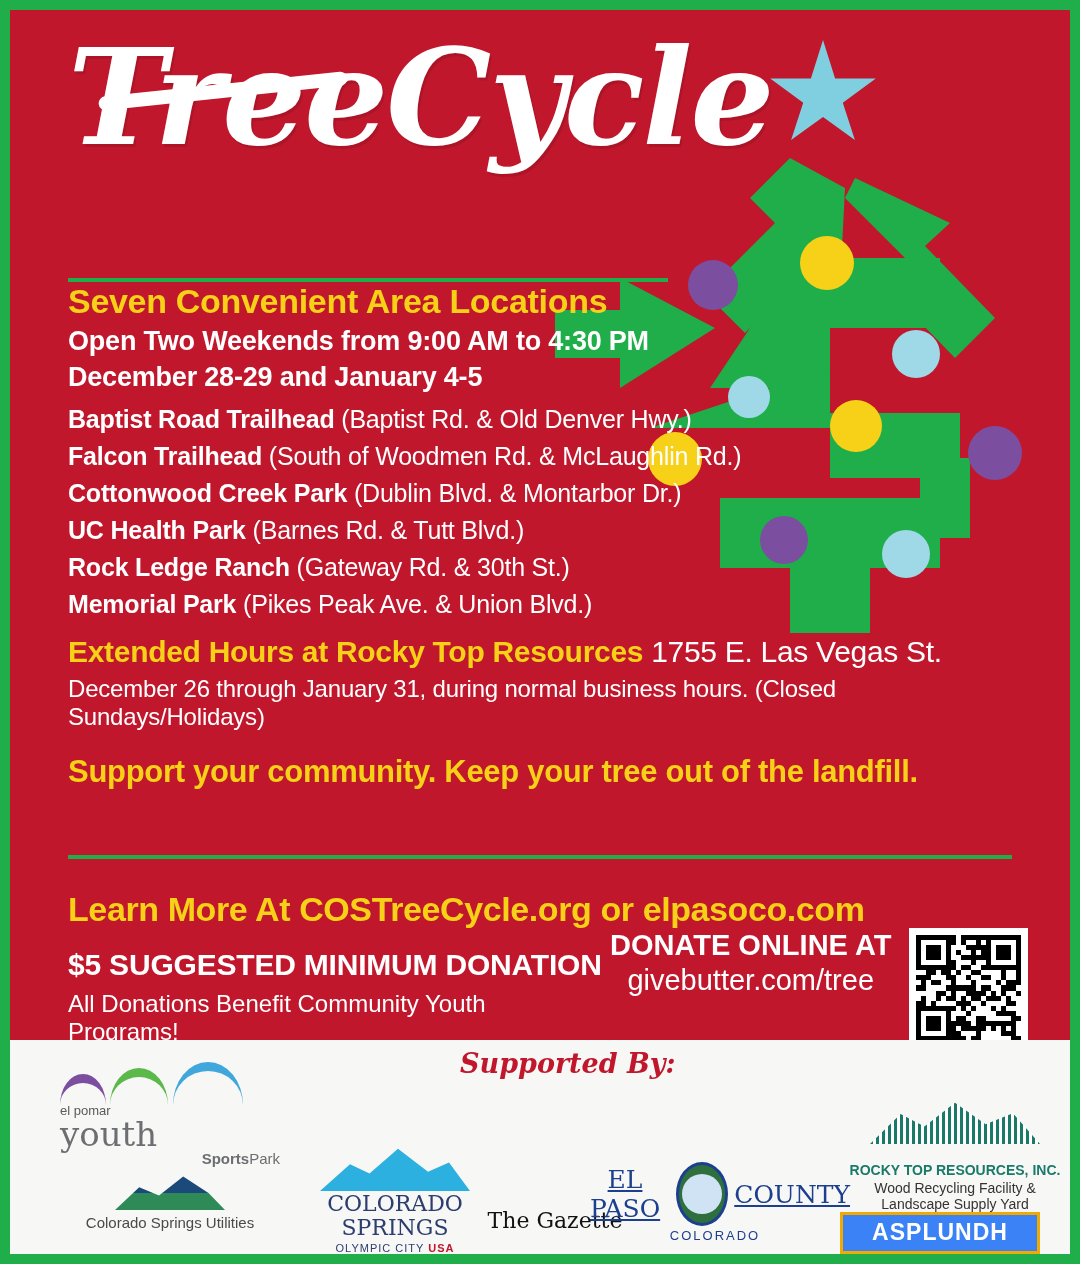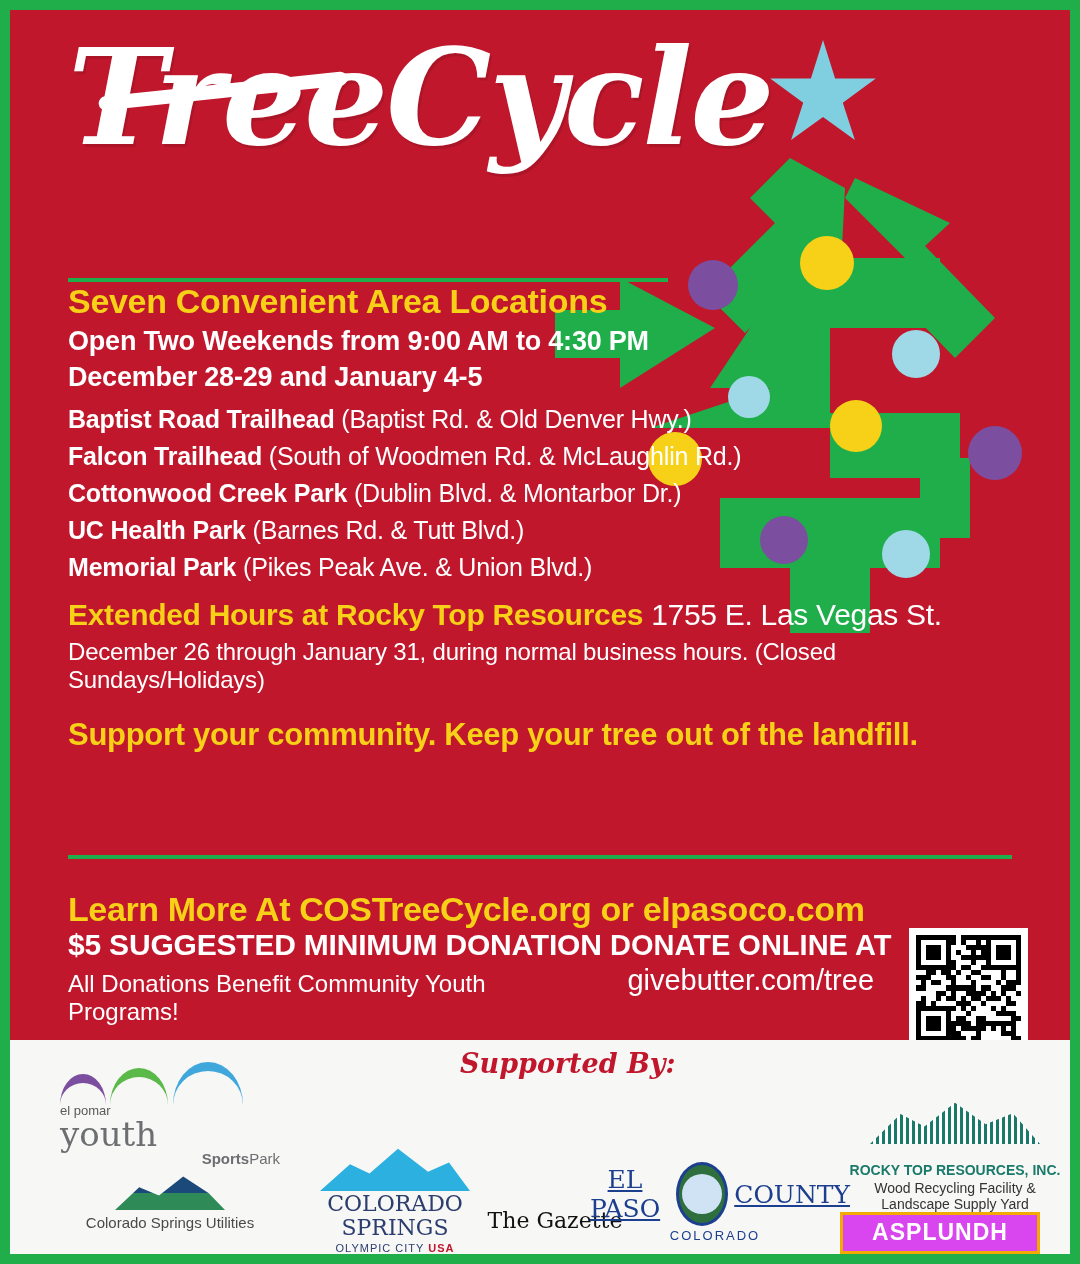--- a/index.html
+++ b/index.html
@@ -164,20 +164,21 @@
   .donate-row {
     position: absolute;
     left: 58px;
     top: 918px;
     width: 960px;
     display: flex;
     align-items: flex-start;
   }
   .donate-left {
     width: 540px;
+    margin-top: 20px;
   }
   .donate-title {
     font-size: 30px;
     font-weight: bold;
     color: #ffffff;
     letter-spacing: -0.2px;
   }
   .donate-sub {
     font-size: 24px;
     color: #ffffff;
@@ -288,21 +289,21 @@
   .rtr-mtn {
     width: 170px; height: 44px; margin: 0 auto;
     background: repeating-linear-gradient(90deg,#1a7a6a 0 3px, #ffffff 3px 6px);
     clip-path: polygon(0% 100%, 18% 32%, 32% 60%, 50% 6%, 68% 55%, 84% 30%, 100% 100%);
   }
   .rtr-name { font-size: 14px; font-weight: bold; color: #1a7a6a; margin-top: 18px; }
   .rtr-sub { font-size: 14px; color: #333; margin-top: 2px; }
 
   .sp-asp { left: 830px; top: 172px; width: 200px; }
   .asp-box {
-    background: #d946ef;
+    background: #3b82f6;
     border: 3px solid #f2a900;
     color: #fff;
     font-weight: bold;
     font-size: 23px;
     letter-spacing: 1px;
     padding: 4px 0 5px 0;
   }
 </style>
 </head>
 <body>
@@ -358,20 +359,24 @@
         </div>
         <div class="loc-row">
           <span class="loc-name">Cottonwood Creek Park</span>
           <span class="loc-addr">(Dublin Blvd. &amp; Montarbor Dr.)</span>
         </div>
         <div class="loc-row">
           <span class="loc-name">UC Health Park</span>
           <span class="loc-addr">(Barnes Rd. &amp; Tutt Blvd.)</span>
         </div>
         <div class="loc-row">
+          <span class="loc-name">Rock Ledge Ranch</span>
+          <span class="loc-addr">(Gateway Rd. &amp; 30th St.)</span>
+        </div>
+        <div class="loc-row">
           <span class="loc-name">Memorial Park</span>
           <span class="loc-addr">(Pikes Peak Ave. &amp; Union Blvd.)</span>
         </div>
       </div>
 
       <div class="extended">
         <span>Extended Hours at Rocky Top Resources</span>
         <span class="addr">1755 E. Las Vegas St.</span>
       </div>
       <div class="extended-note">December 26 through January 31, during normal business hours. (Closed Sundays/Holidays)</div>

